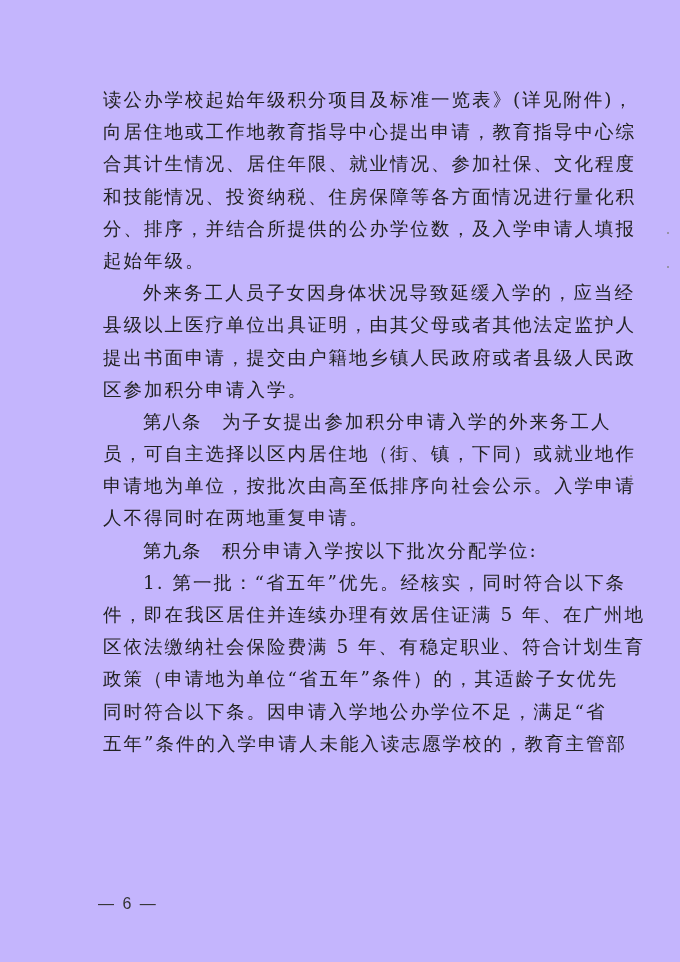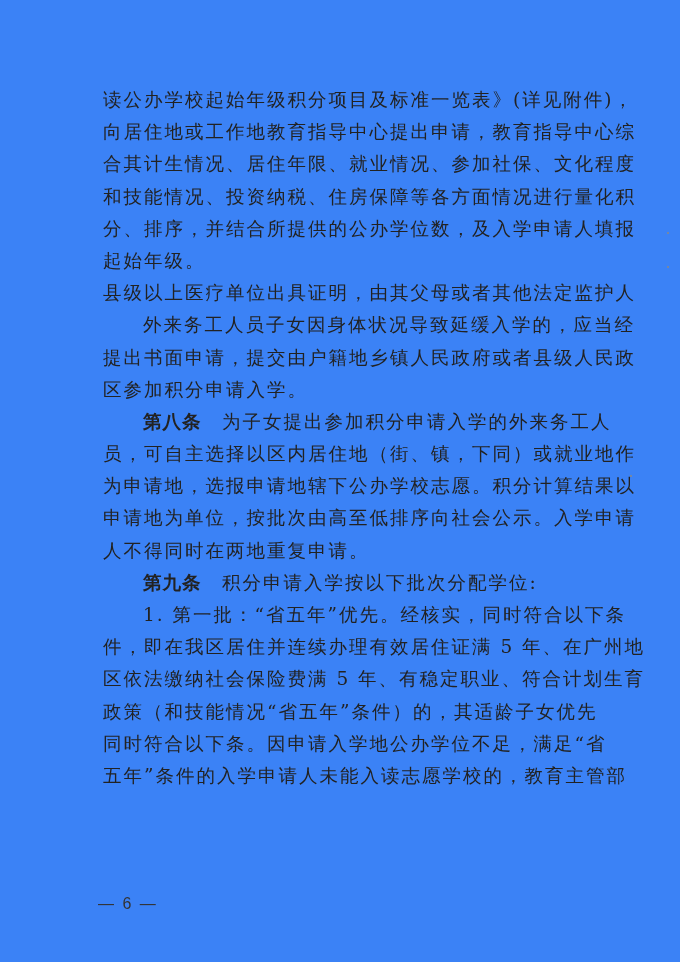--- a/index.html
+++ b/index.html
@@ -1,59 +1,58 @@
 <!DOCTYPE html>
 <html><head>
 <meta charset="utf-8">
 <style>
   html, body { margin: 0; padding: 0; }
   body {
     width: 680px; height: 962px; background: #ffffff; position: relative; overflow: hidden;
     font-family: "DejaVu Serif", "Liberation Serif", serif; color: #222;
   }
-  .page { position: absolute; left: 0; top: 0; width: 680px; height: 962px; background: #3b82f6; }
+  .page { position: absolute; left: 0; top: 0; width: 680px; height: 962px; background: #c4b5fd; }
   .body-text { position: absolute; left: 103px; top: 84px; width: 482px; }
   .line {
     height: 32.2px; line-height: 32.2px; font-size: 18.5px; white-space: nowrap;
     letter-spacing: 2.0px; text-align: justify; text-align-last: justify;
   }
   .line.last { text-align-last: left; }
   .line.indent { padding-left: 40px; }
-  .bold { font-weight: bold; font-family: "DejaVu Sans", "Liberation Sans", sans-serif; letter-spacing: 1px; }
+  .bold { font-weight: normal; font-family: "DejaVu Sans", "Liberation Sans", sans-serif; letter-spacing: 1px; }
   .page-number {
     position: absolute; left: 98px; top: 895px; font-size: 16px;
     font-family: "Liberation Sans", sans-serif; color: #333; letter-spacing: 2px;
   }
   .speck { position: absolute; width: 2px; height: 2px; background: #888; border-radius: 1px; }
 </style>
 </head>
 <body>
 
 <div class="page">
   <div class="body-text" id="body-text">
       <div class="line"><span>读公办学校起始年级积分项目及标准一览表》(详见附件)，</span></div>
       <div class="line"><span>向居住地或工作地教育指导中心提出申请，教育指导中心综</span></div>
       <div class="line"><span>合其计生情况、居住年限、就业情况、参加社保、文化程度</span></div>
       <div class="line"><span>和技能情况、投资纳税、住房保障等各方面情况进行量化积</span></div>
       <div class="line"><span>分、排序，并结合所提供的公办学位数，及入学申请人填报</span></div>
       <div class="line last"><span>起始年级。</span></div>
+      <div class="line indent"><span>外来务工人员子女因身体状况导致延缓入学的，应当经</span></div>
       <div class="line"><span>县级以上医疗单位出具证明，由其父母或者其他法定监护人</span></div>
-      <div class="line indent"><span>外来务工人员子女因身体状况导致延缓入学的，应当经</span></div>
       <div class="line"><span>提出书面申请，提交由户籍地乡镇人民政府或者县级人民政</span></div>
       <div class="line last"><span>区参加积分申请入学。</span></div>
       <div class="line indent"><span class="bold">第八条</span><span>　为子女提出参加积分申请入学的外来务工人</span></div>
       <div class="line"><span>员，可自主选择以区内居住地（街、镇，下同）或就业地作</span></div>
-      <div class="line"><span>为申请地，选报申请地辖下公办学校志愿。积分计算结果以</span></div>
       <div class="line"><span>申请地为单位，按批次由高至低排序向社会公示。入学申请</span></div>
       <div class="line last"><span>人不得同时在两地重复申请。</span></div>
       <div class="line indent last"><span class="bold">第九条</span><span>　积分申请入学按以下批次分配学位:</span></div>
       <div class="line indent"><span>1. 第一批：“省五年”优先。经核实，同时符合以下条</span></div>
       <div class="line"><span>件，即在我区居住并连续办理有效居住证满 5 年、在广州地</span></div>
       <div class="line"><span>区依法缴纳社会保险费满 5 年、有稳定职业、符合计划生育</span></div>
-      <div class="line"><span>政策（和技能情况“省五年”条件）的，其适龄子女优先</span></div>
+      <div class="line"><span>政策（申请地为单位“省五年”条件）的，其适龄子女优先</span></div>
       <div class="line"><span>同时符合以下条。因申请入学地公办学位不足，满足“省</span></div>
       <div class="line"><span>五年”条件的入学申请人未能入读志愿学校的，教育主管部</span></div>
     </div>
   <div class="page-number">— 6 —</div>
   <div class="speck" style="left:667px;top:232px;"></div>
   <div class="speck" style="left:667px;top:266px;"></div>
   <div class="speck" style="left:630px;top:475px;"></div>
 </div>
 
 </body></html>

